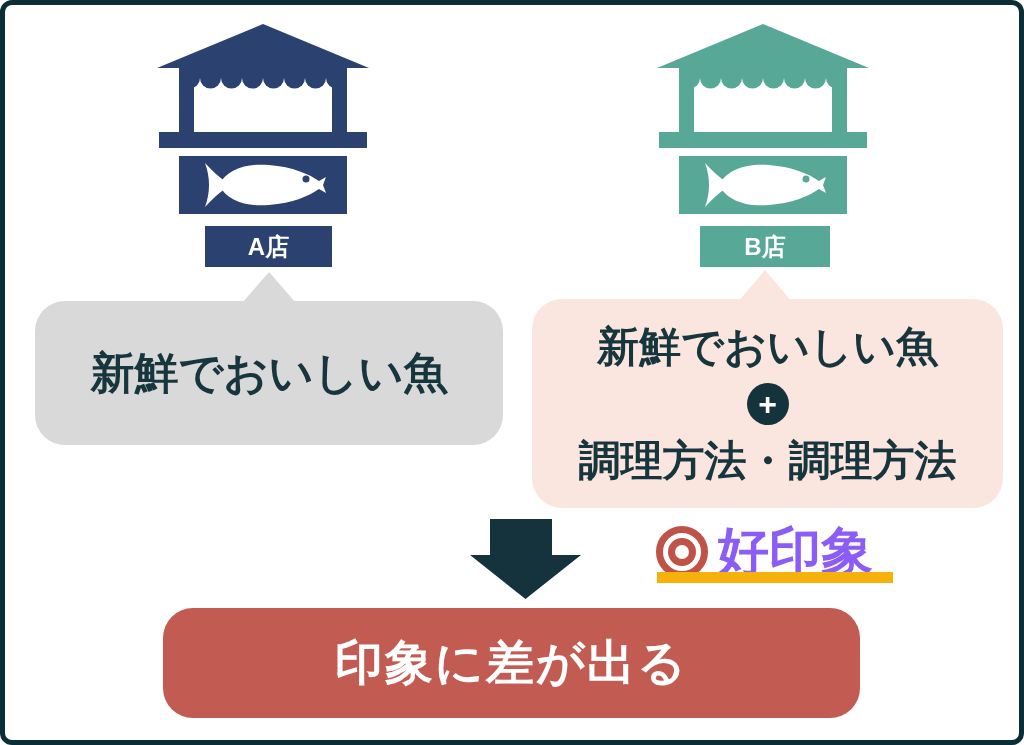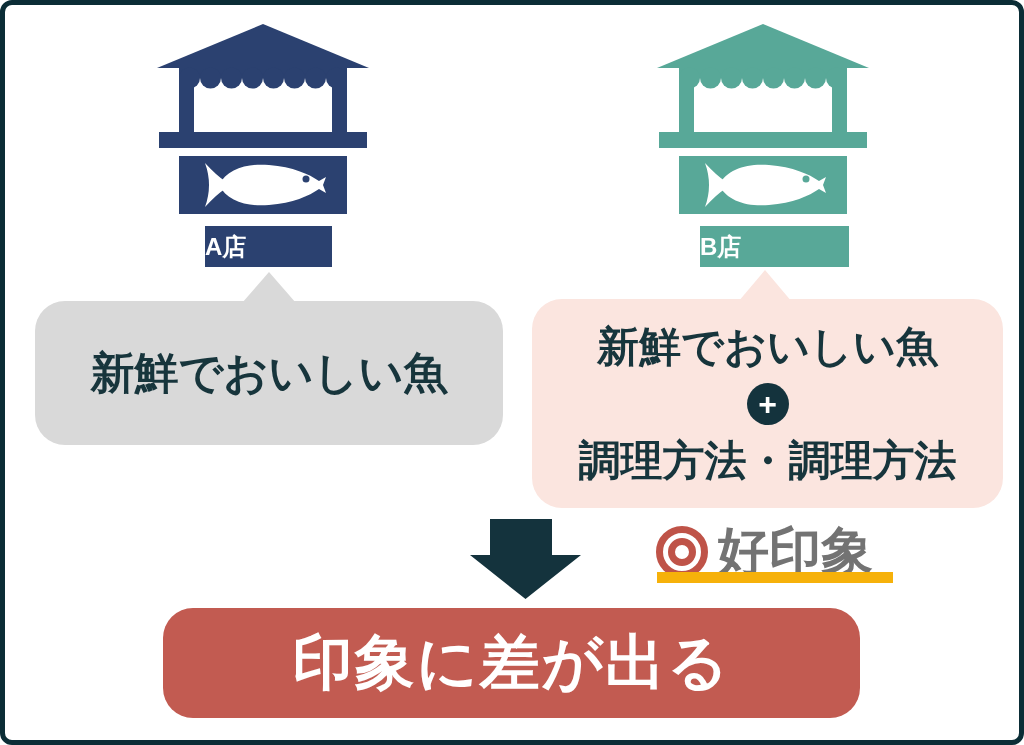--- a/index.html
+++ b/index.html
@@ -17,25 +17,25 @@
 
   
   .stall { position: absolute; width: 212px; height: 190px; }
   .stall-a { left: 152px; top: 19px; color: #2b4170; }
   .stall-b { left: 652px; top: 19px; color: #58a898; }
 
   
   .shop-tag {
     position: absolute;
     height: 41px;
-    display: flex; align-items: center; justify-content: flex-start;
+    display: flex; align-items: center; justify-content: center;
     color: #ffffff; font-weight: bold; font-size: 24px;
   }
   .tag-a { left: 200px; top: 221px; width: 127px; background: #2b4170; }
-  .tag-b { left: 695px; top: 221px; width: 149px; background: #58a898; }
+  .tag-b { left: 695px; top: 221px; width: 130px; background: #58a898; }
 
   
   .tail {
     position: absolute; width: 0; height: 0;
     border-left: 27px solid transparent;
     border-right: 27px solid transparent;
   }
   .tail-gray { left: 237px; top: 267px; border-bottom: 31px solid #d9d9d9; }
   .tail-pink { left: 733px; top: 265px; border-bottom: 32px solid #fbe5df; }
 
@@ -61,33 +61,33 @@
     font-size: 32px; font-weight: bold; line-height: 1;
   }
 
   
   .down-arrow { position: absolute; left: 463px; top: 514px; width: 115px; height: 80px; color: #14333d; }
 
   
   .impression {
     position: absolute; left: 650px; top: 512px;
     display: flex; align-items: center; gap: 8px;
-    color: #737373; font-size: 52px; font-weight: bold; white-space: nowrap;
+    color: #8b5cf6; font-size: 52px; font-weight: bold; white-space: nowrap;
   }
   .impression-underline {
     position: absolute; left: 652px; top: 567px; width: 236px; height: 11px;
     background: #f6b10a;
   }
 
   
   .banner {
     position: absolute; left: 158px; top: 603px; width: 697px; height: 110px;
     background: #c25b51; border-radius: 30px;
     display: flex; align-items: center; justify-content: center;
-    color: #ffffff; font-size: 60px; font-weight: bold; letter-spacing: 2px;
+    color: #ffffff; font-size: 48px; font-weight: bold; letter-spacing: 2px;
     white-space: nowrap;
   }
 </style>
 </head>
 <body>
 
 <svg width="0" height="0" style="position:absolute" aria-hidden="true">
   <defs>
     <g id="stall-shape" fill="currentColor">
       <polygon points="106,0 212,44 0,44"></polygon>

